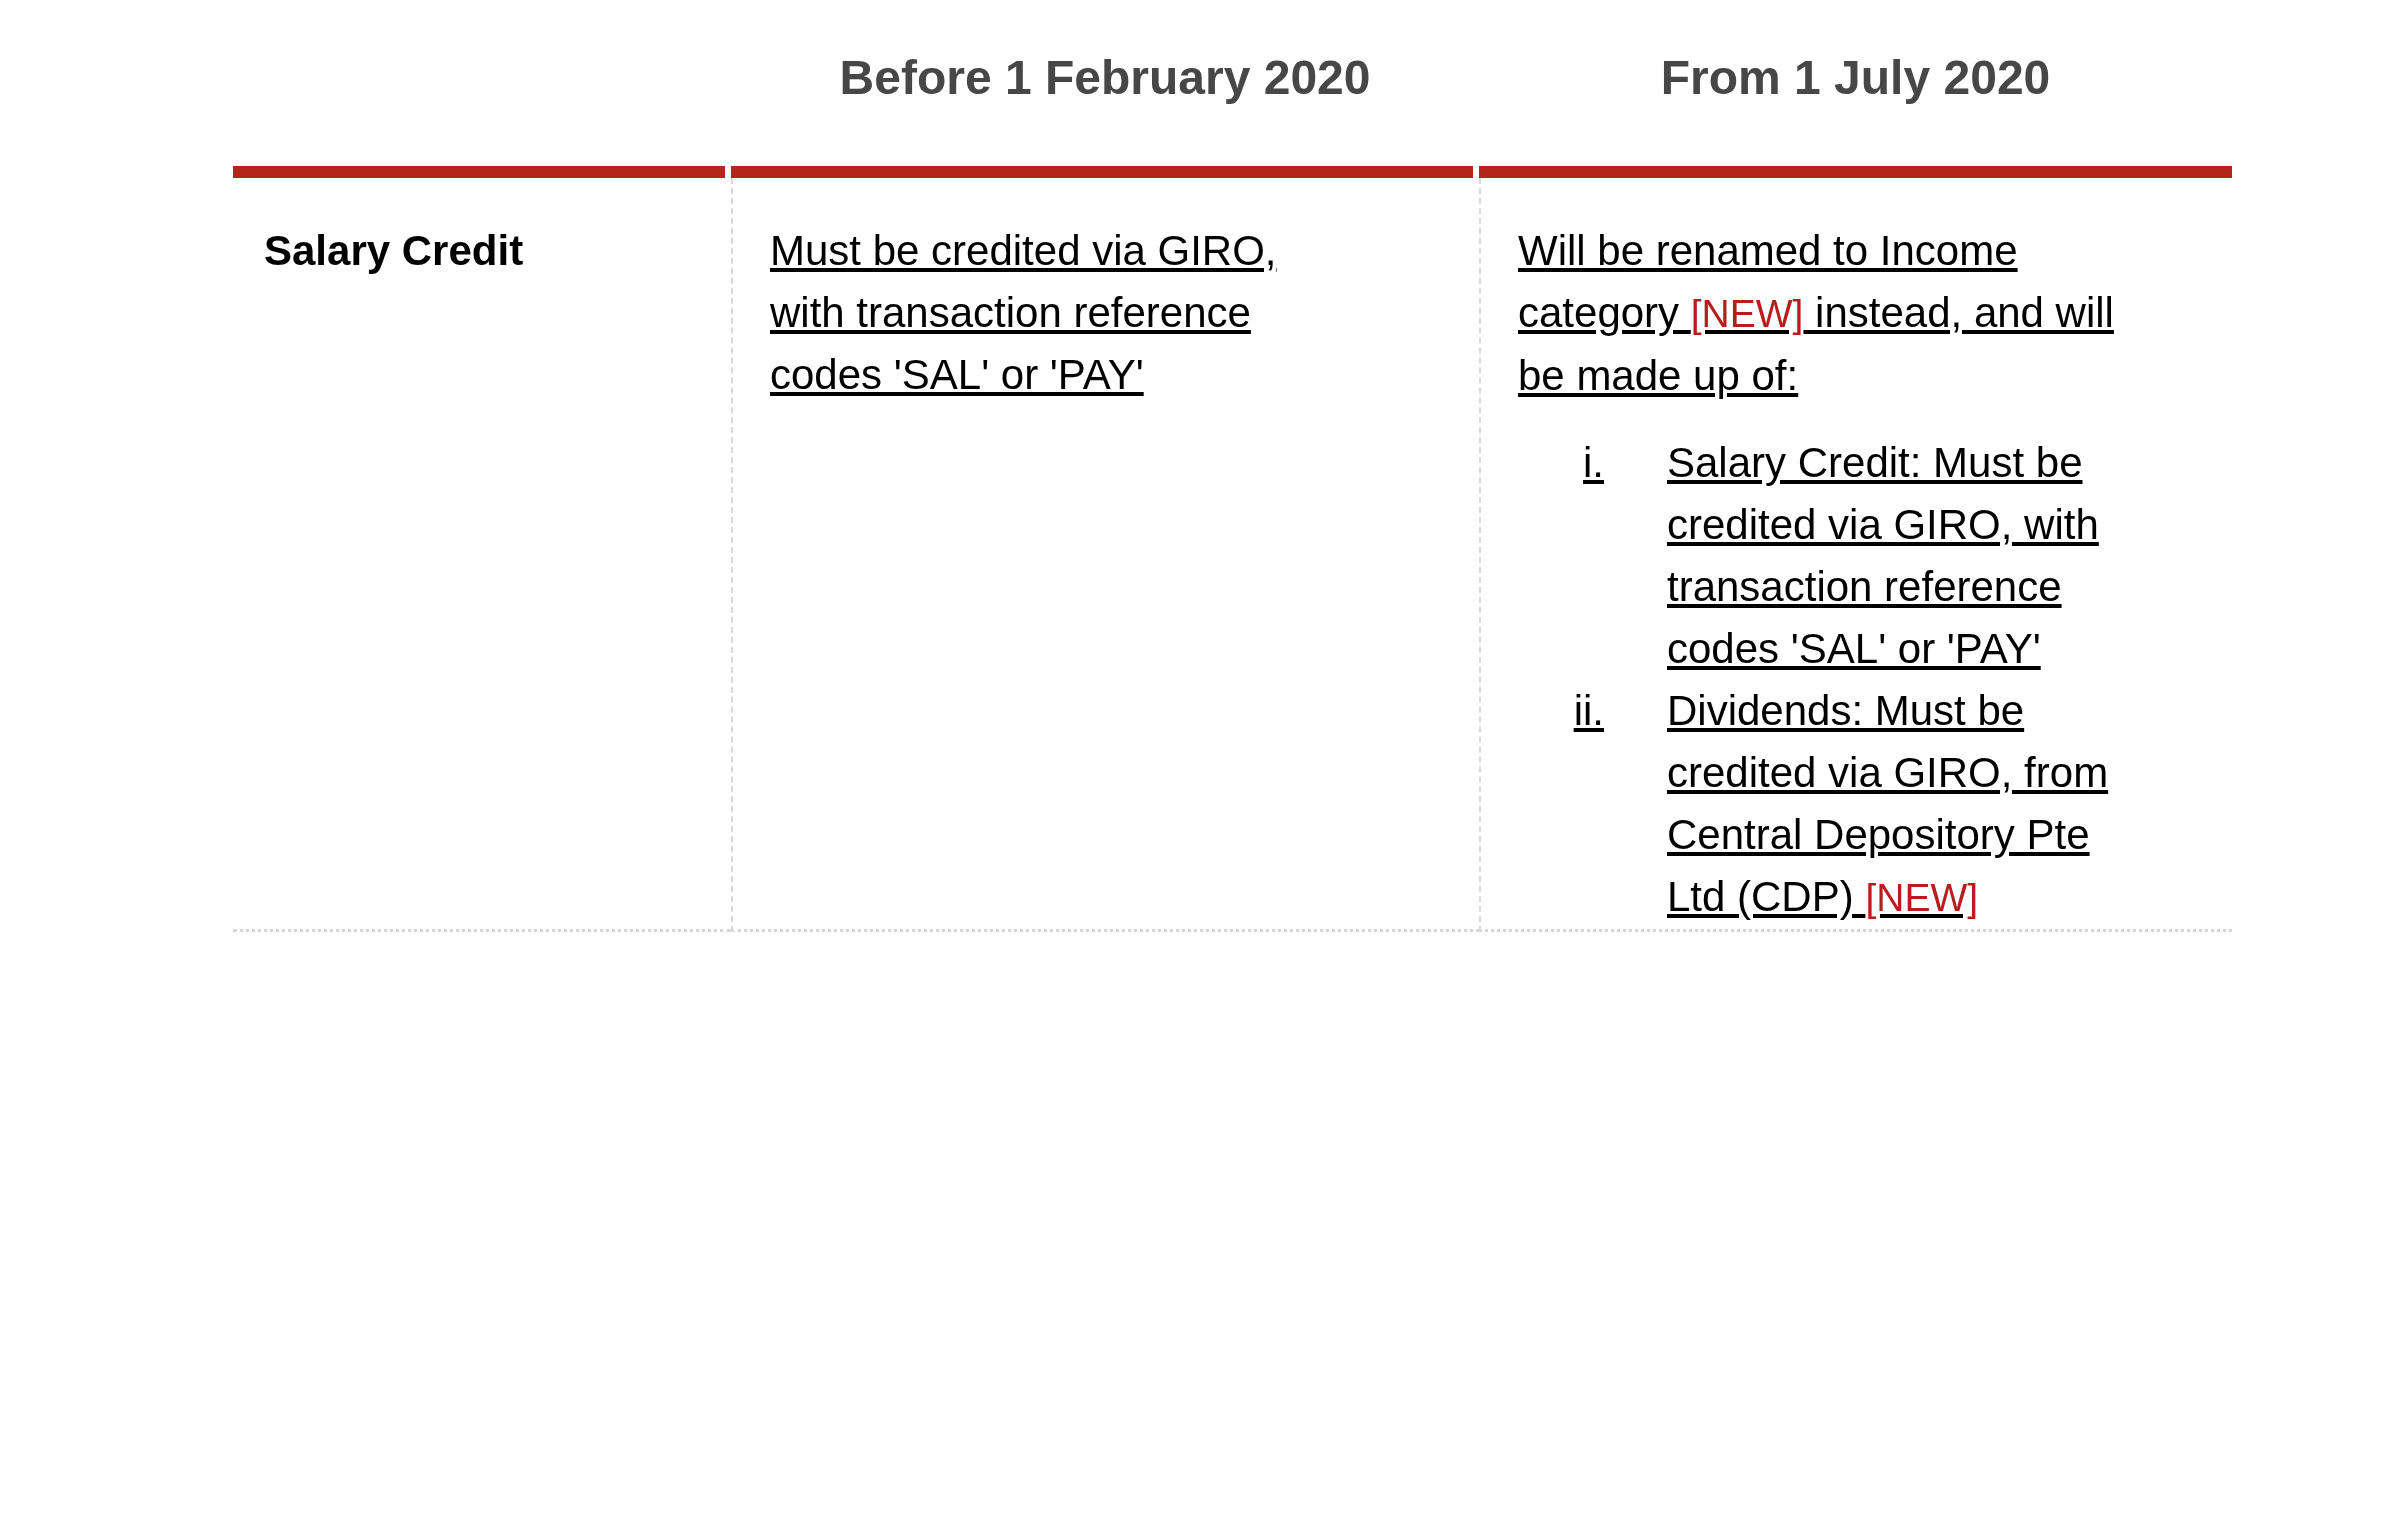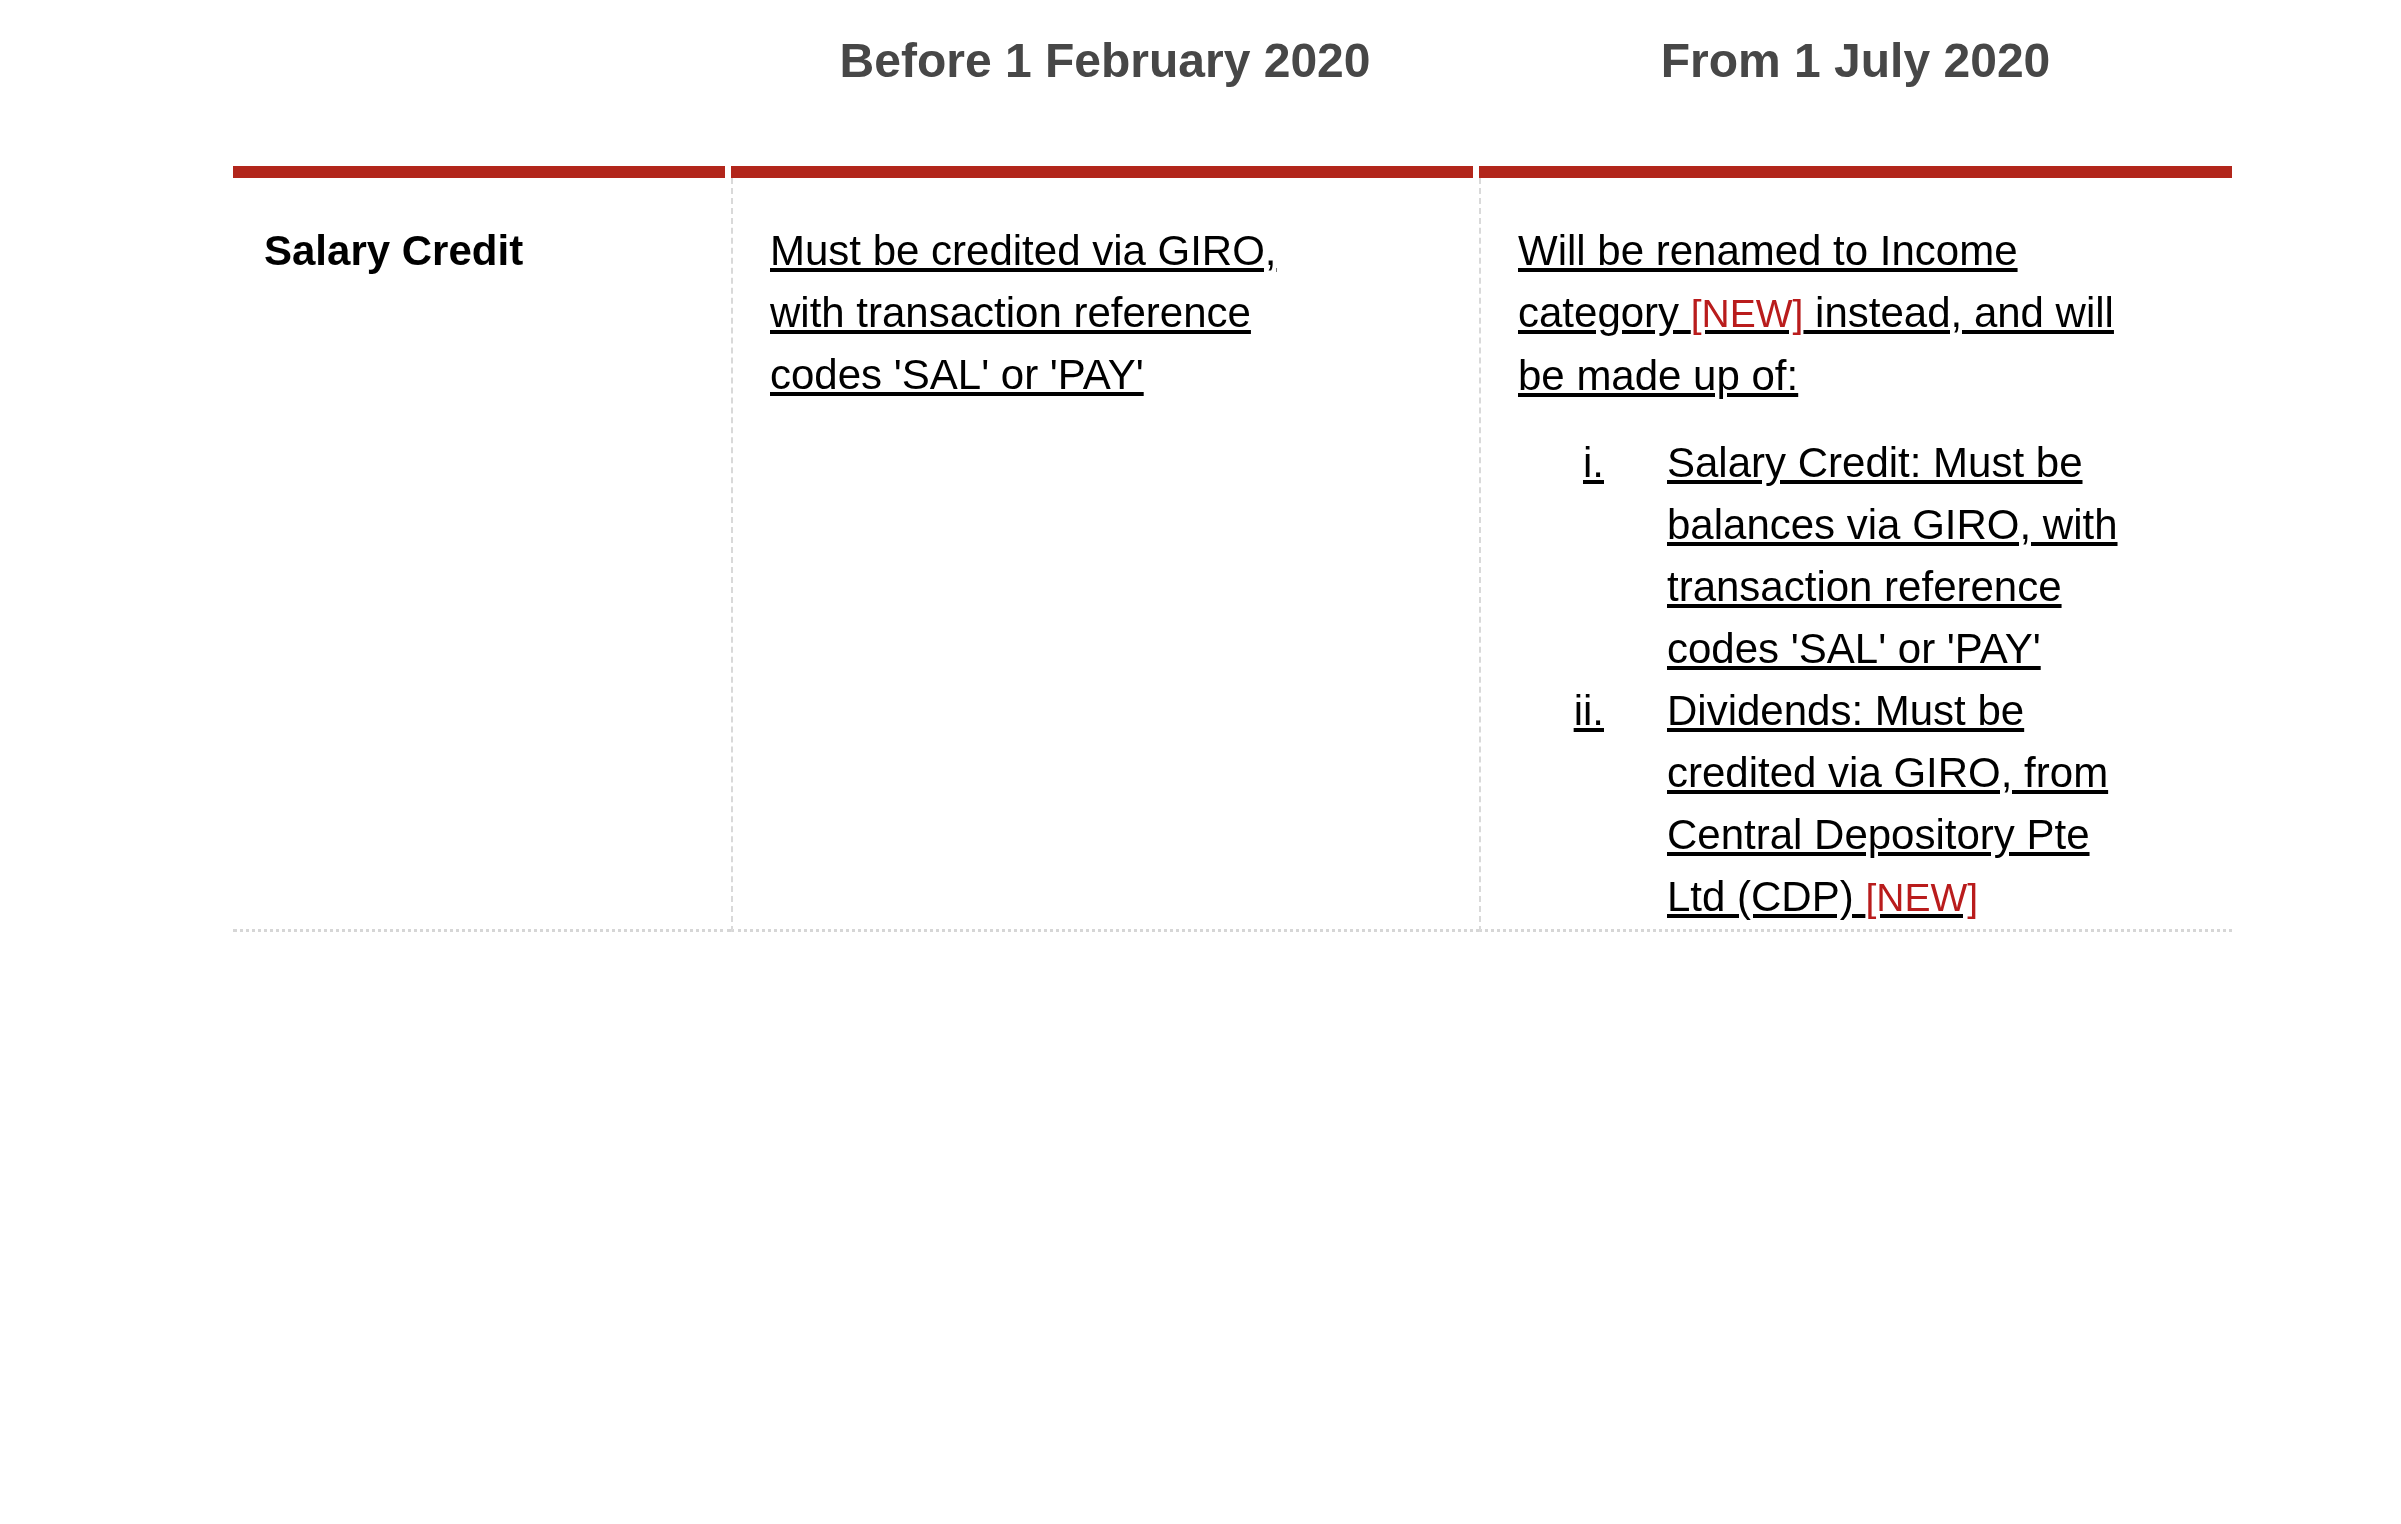--- a/index.html
+++ b/index.html
@@ -31,21 +31,21 @@
 
   
   thead td {
     height: 178px;
     vertical-align: top;
     text-align: center;
     font-weight: bold;
     font-size: 48px;
     line-height: 56px;
     color: #474747;
-    padding-top: 33px;
+    padding-top: 50px;
     position: relative;
     box-sizing: border-box;
   }
   .rule {
     position: absolute;
     left: 0;
     right: 5.8px;
     bottom: 0;
     height: 11.6px;
     background: #b2261b;
@@ -126,21 +126,21 @@
 with transaction reference
 codes 'SAL' or 'PAY'</td>
       <td class="v">
         <div class="pre">Will be renamed to Income
 category <span class="new">[NEW]</span> instead, and will
 be made up of:</div>
         <div class="rlist">
           <div class="li">
             <span class="marker">i.</span>
             <span class="pre">Salary Credit: Must be
-balances via GIRO, with
+credited via GIRO, with
 transaction reference
 codes 'SAL' or 'PAY'</span>
           </div>
           <div class="li">
             <span class="marker">ii.</span>
             <span class="pre">Dividends: Must be
 credited via GIRO, from
 Central Depository Pte
 Ltd (CDP) <span class="new">[NEW]</span></span>
           </div>

